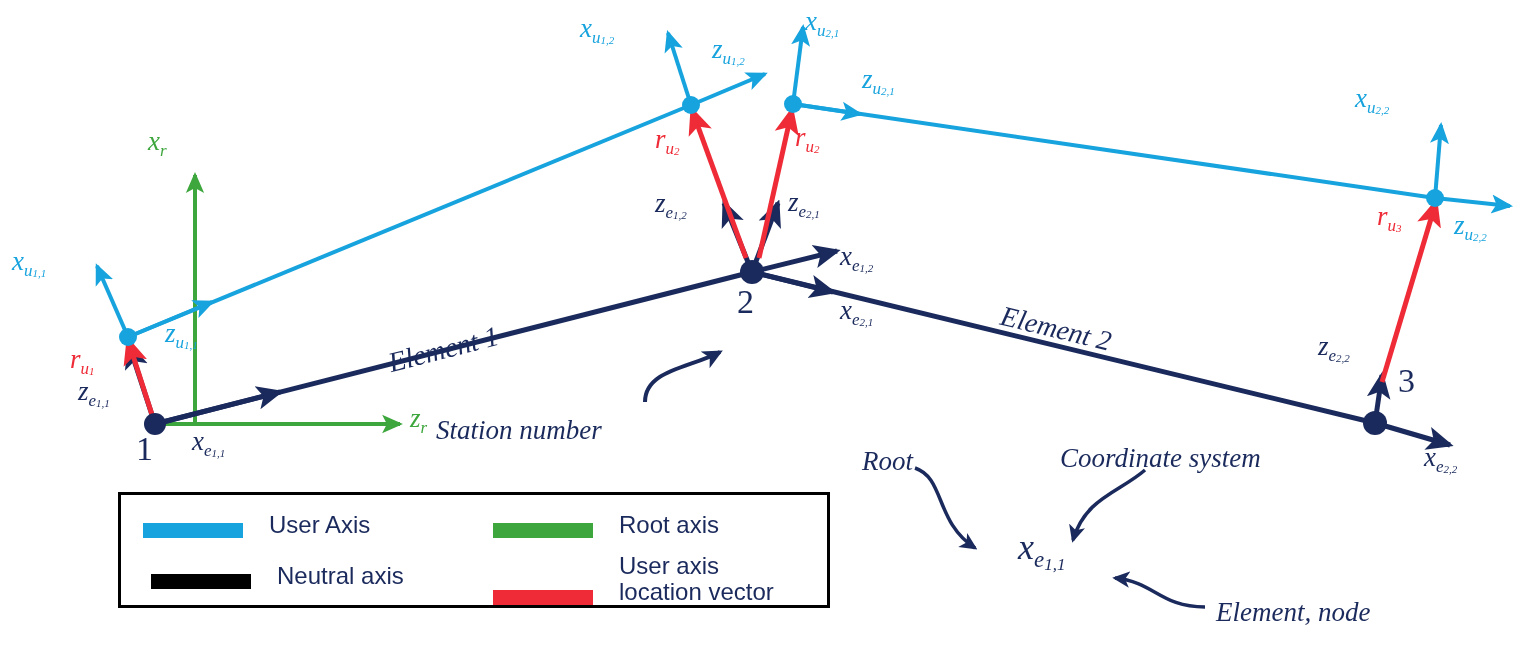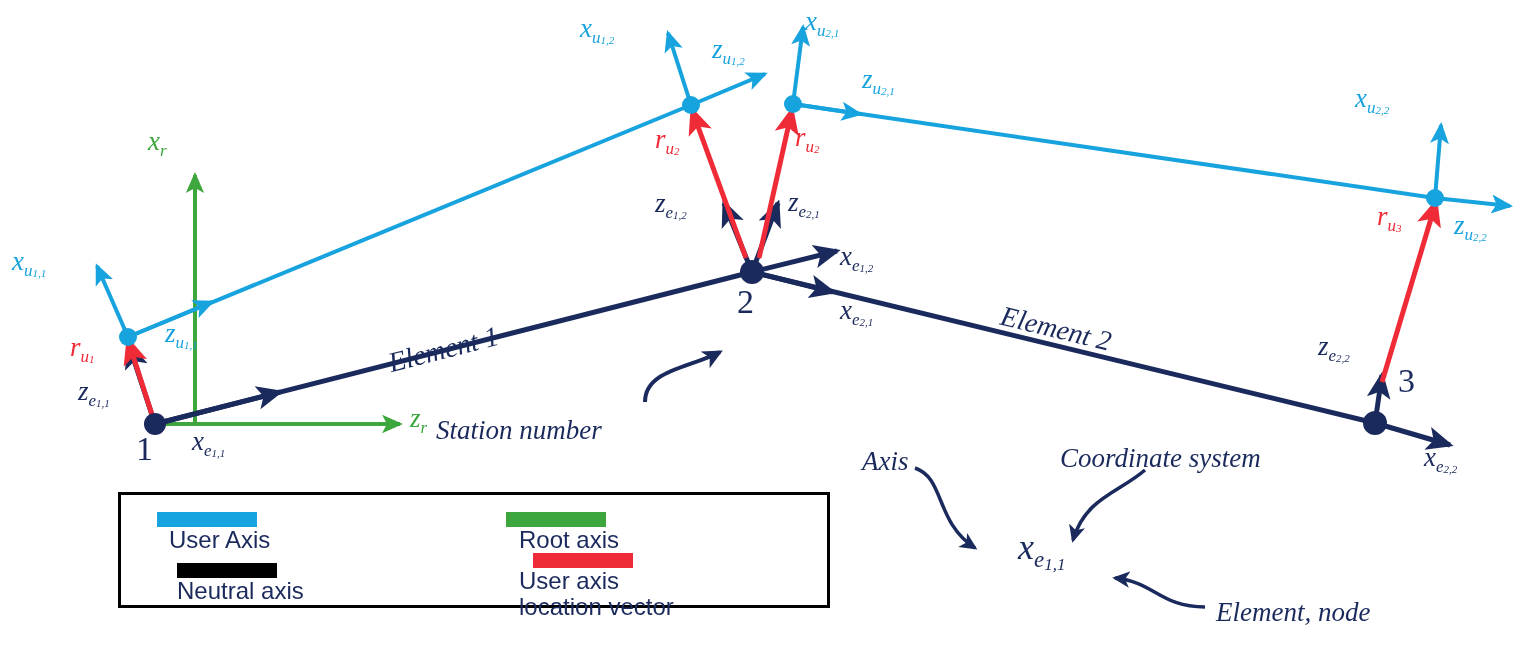--- a/index.html
+++ b/index.html
@@ -62,22 +62,21 @@
     top: 492px;
     width: 712px;
     height: 116px;
     border: 3px solid #000000;
     background: #ffffff;
     box-sizing: border-box;
   }
   .lg-row {
     position: absolute;
     display: flex;
-    align-items: center;
-    flex-direction: column;
+    align-items: flex-end;
   }
   .lg-swatch {
     width: 100px;
     height: 15px;
     flex: 0 0 auto;
   }
   .lg-text {
     margin-left: 26px;
     font-family: "Liberation Sans", "DejaVu Sans", sans-serif;
     font-style: normal;
@@ -191,21 +190,21 @@
   <div class="lbl navy" style="left:410px; top:405px;">
     <span class="sym green"><span>z</span><span class="sub">r</span></span>
   </div>
 
   <div class="lbl navy sym" style="left:12px; top:248px;">
     <span class="cyan"><span>x</span><span class="sub">u</span><span class="sub2">1,1</span></span>
   </div>
   <div class="lbl sym" style="left:165px; top:320px;">
     <span class="cyan"><span>z</span><span class="sub">u</span><span class="sub2">1,1</span></span>
   </div>
-  <div class="lbl sym red" style="left:70px; top:334px;">
+  <div class="lbl sym red" style="left:70px; top:346px;">
     <span><span>r</span><span class="sub">u</span><span class="sub2">1</span></span>
   </div>
   <div class="lbl sym navy" style="left:78px; top:378px;">
     <span><span>z</span><span class="sub">e</span><span class="sub2">1,1</span></span>
   </div>
   <div class="lbl sym navy" style="left:192px; top:428px;">
     <span><span>x</span><span class="sub">e</span><span class="sub2">1,1</span></span>
   </div>
   <div class="lbl navy nodenum" style="left:136px; top:432px;">
     <span>1</span>
@@ -261,21 +260,21 @@
     <span><span>x</span><span class="sub">e</span><span class="sub2">2,2</span></span>
   </div>
   <div class="lbl navy nodenum" style="left:1398px; top:364px;">
     <span>3</span>
   </div>
 
   <div class="elemlabel" style="left:385px; top:348px; transform: rotate(-14.3deg);">Element 1</div>
   <div class="elemlabel" style="left:1005px; top:300px; transform: rotate(13.6deg);">Element 2</div>
 
   <div class="lbl navy annot" style="left:436px; top:407px;">Station number</div>
-  <div class="lbl navy annot" style="left:862px; top:438px;">Axis</div>
+  <div class="lbl navy annot" style="left:862px; top:438px;">Root</div>
   <div class="lbl navy annot" style="left:1060px; top:435px;">Coordinate system</div>
   <div class="lbl navy annot" style="left:1216px; top:589px;">Element, node</div>
 
   <div class="lbl navy" style="left:1018px; top:529px;">
     <span class="bigsym"><span>x</span><span class="bigsub">e</span><span class="sub" style="vertical-align:-0.62em;">1,1</span></span>
   </div>
 
   <div id="legend">
     <div class="lg-row" style="left:22px; top:17px;">
       <span class="lg-swatch" style="background:#17a3dd;"></span>

